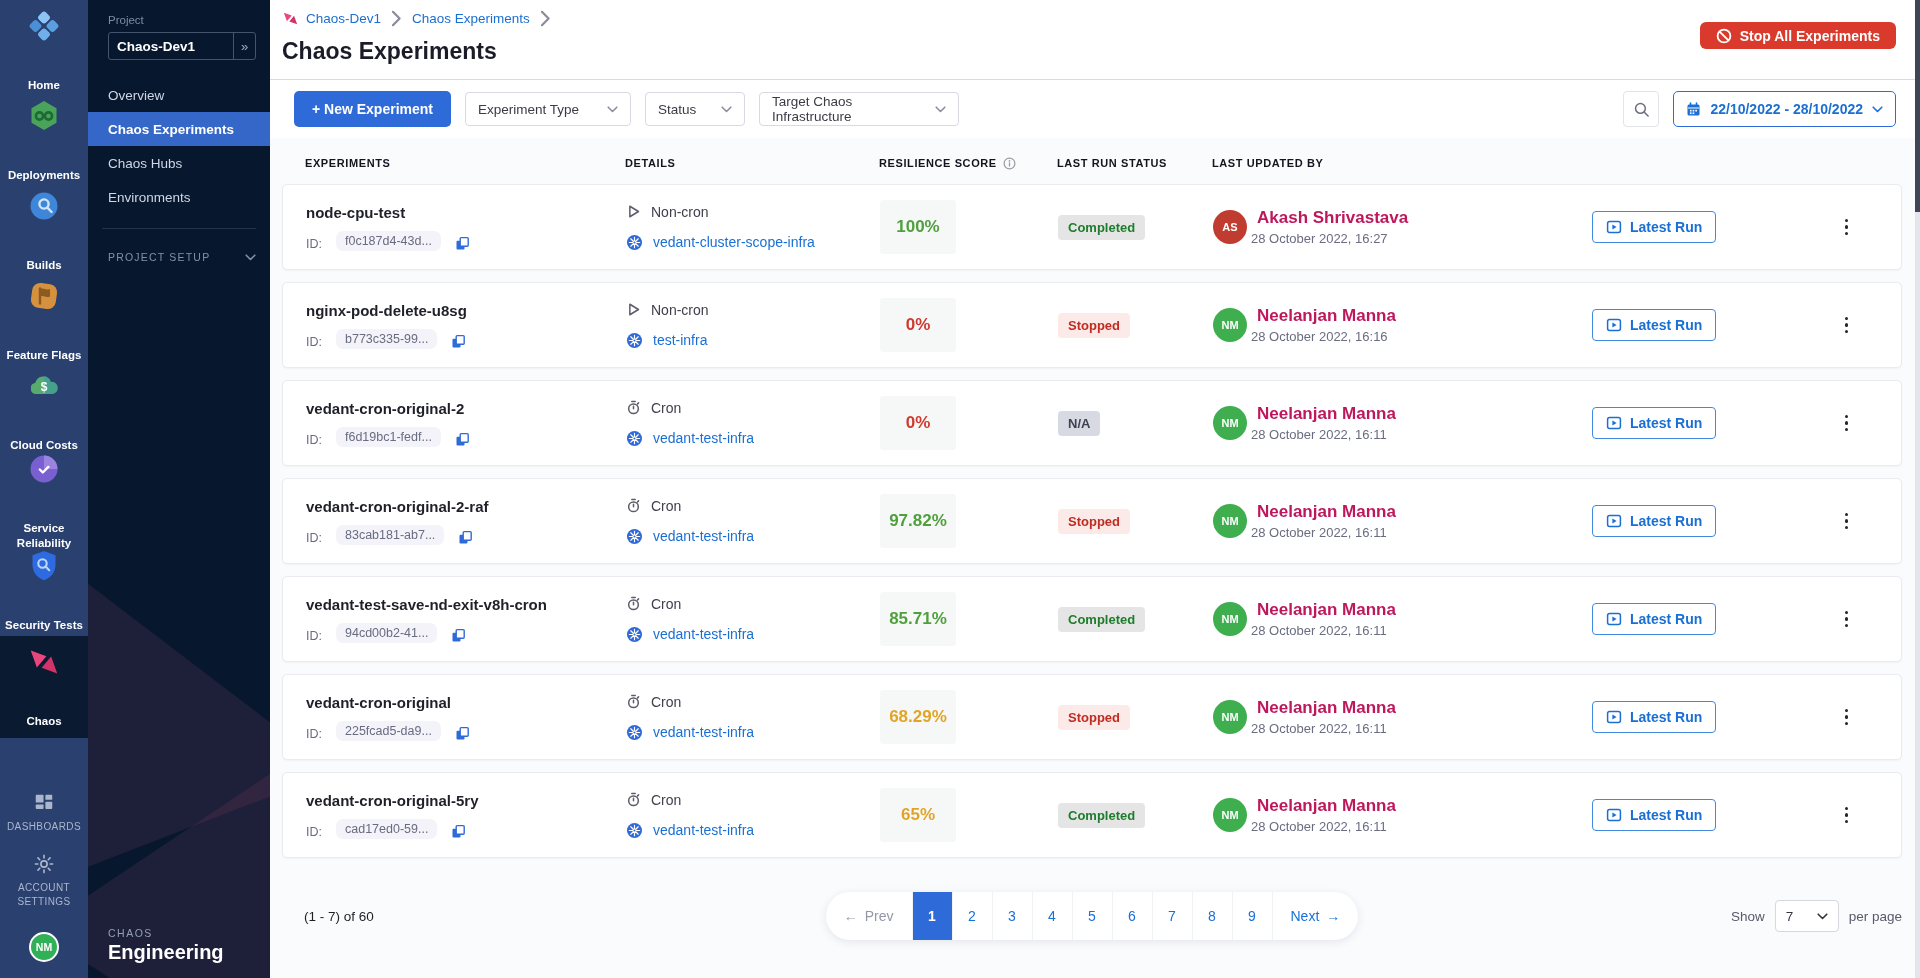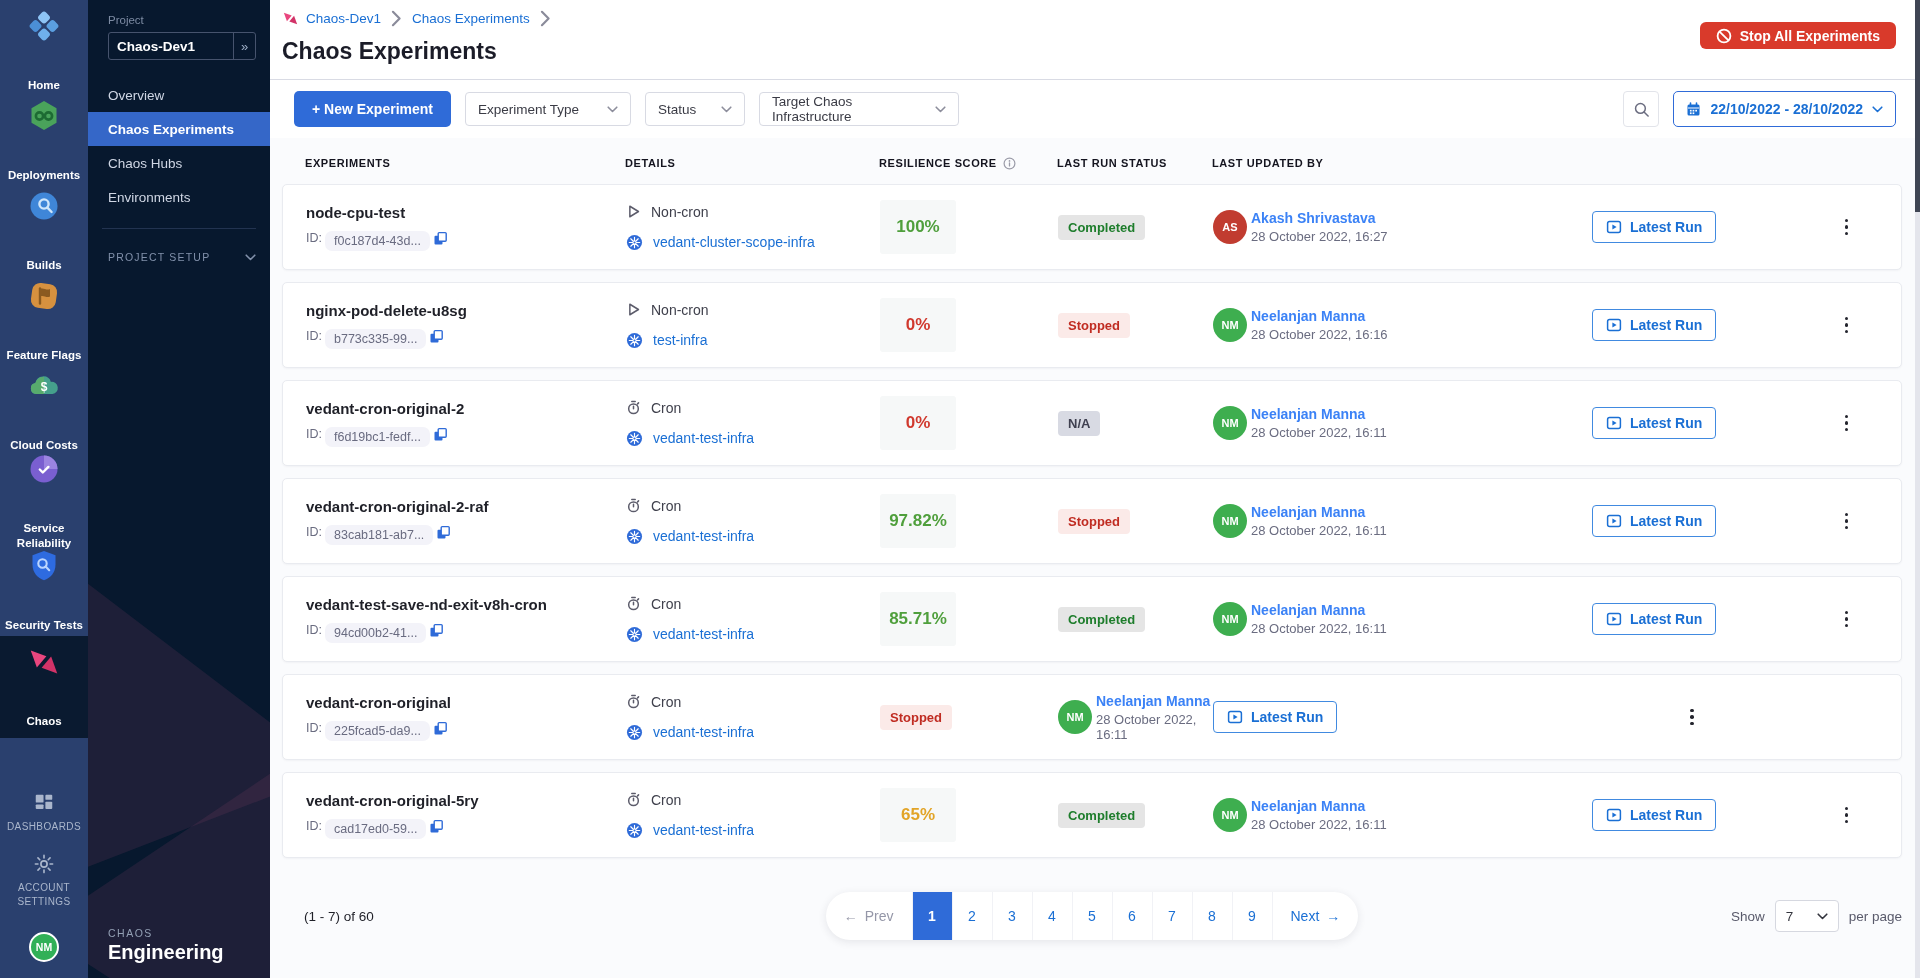--- a/index.html
+++ b/index.html
@@ -75,40 +75,40 @@
   
   .table-wrap { flex:1; padding:0 18px 0 12px; display:flex; flex-direction:column; }
   .grid { display:grid; grid-template-columns:320px 254px 178px 155px 379px 200px 1fr; align-items:center; }
   .thead { height:42px; padding-left:23px; margin-top:4px; }
   .hcell { display:flex; align-items:center; gap:6px; font-size:11px; font-weight:bold; letter-spacing:.6px; color:#14141f; }
   .rows { display:flex; flex-direction:column; gap:12px; }
   .row { background:#fff; border:1px solid #e9ebf0; border-radius:5px; box-shadow:0 1px 2px rgba(96,97,112,.06);
     height:86px; padding-left:23px; }
   .c { min-width:0; }
   .name { font-size:15px; font-weight:bold; color:#1f2028; cursor:pointer; }
-  .idrow { margin-top:10px; display:flex; align-items:flex-start; gap:3px; }
+  .idrow { margin-top:10px; display:flex; align-items:flex-end; gap:14px; }
   .idlab { font-size:12.5px; color:#6a6c80; }
   .chip { background:#f3f3f9; border-radius:7px; padding:3px 9px; font-size:12.5px; color:#696b80; }
   .copy { cursor:pointer; }
   .drow { display:flex; align-items:center; gap:10px; }
   .drow + .drow { margin-top:14px; }
   .sched { font-size:14px; color:#3f404c; }
   .infra { font-size:14px; color:#1a6fd4; cursor:pointer; text-decoration:none; white-space:nowrap; }
   .score { width:76px; height:54px; background:#f6f8f8; border-radius:3px; display:flex; align-items:center;
     justify-content:center; font-size:17px; font-weight:bold; }
   .score.green { color:#4f9f3c; } .score.red { color:#d0392e; } .score.orange { color:#e2a427; }
   .pill { display:inline-block; padding:5px 10px; border-radius:4px; font-size:13px; font-weight:bold; }
   .pill.completed { background:#e5e5e5; color:#1e7d2c; }
   .pill.stopped { background:#fbeae8; color:#c02c22; }
   .pill.na { background:#d8dae3; color:#3f4050; }
   .upd { display:flex; align-items:center; gap:4px; }
   .avatar { width:34px; height:34px; border-radius:50%; color:#fff; display:flex; align-items:center;
     justify-content:center; font-size:11px; font-weight:bold; flex-shrink:0; }
   .utxt { display:flex; flex-direction:column; }
-  .uname { font-size:14px; font-weight:bold; color:#3b82f6; }
+  .uname { font-size:17px; font-weight:bold; color:#be185d;margin-left:6px; }
   .udate { font-size:13px; color:#6a6c80; margin-top:3px; }
   .lr-btn { height:32px; background:#fff; border:1px solid #418ae0; border-radius:4px; color:#1a6fd4;
     display:flex; align-items:center; gap:8px; padding:0 13px; font-size:14px; font-weight:bold; cursor:pointer; font-family:inherit; }
   .kb { display:flex; justify-content:center; }
   .kebab { display:flex; flex-direction:column; gap:3px; cursor:pointer; padding:4px; }
   .kebab i { width:3.5px; height:3.5px; border-radius:50%; background:#24252e; }
 
   
   .bottom { margin-top:34px; display:grid; grid-template-columns:1fr auto 1fr; align-items:center; height:48px; }
   .range { font-size:13.5px; color:#1f2028; padding-left:22px; }
@@ -766,20 +766,23 @@
                   <g stroke="#fff" stroke-width="1.1" stroke-linecap="round">
                     <path d="M8 3.1v9.8M3.1 8h9.8M4.5 4.5l7 7M11.5 4.5l-7 7"></path>
                   </g>
                   <circle cx="8" cy="8" r="1.8" fill="#fff"></circle>
                   <circle cx="8" cy="8" r="1" fill="#2f6bd8"></circle>
                 </svg>
               </span>
          <a class="infra">vedant-test-infra</a>
        </div>
      </div>
+     <div class="c">
+            <div class="score orange">68.29%</div>
+          </div>
      <div class="c"><span class="pill stopped">Stopped</span></div>
      <div class="c upd">
        <span class="avatar" style="background:#3eae4f">NM</span>
        <span class="utxt">
          <span class="uname">Neelanjan Manna</span>
          <span class="udate">28 October 2022, 16:11</span>
        </span>
      </div>
      <div class="c">
             <button class="lr-btn">

